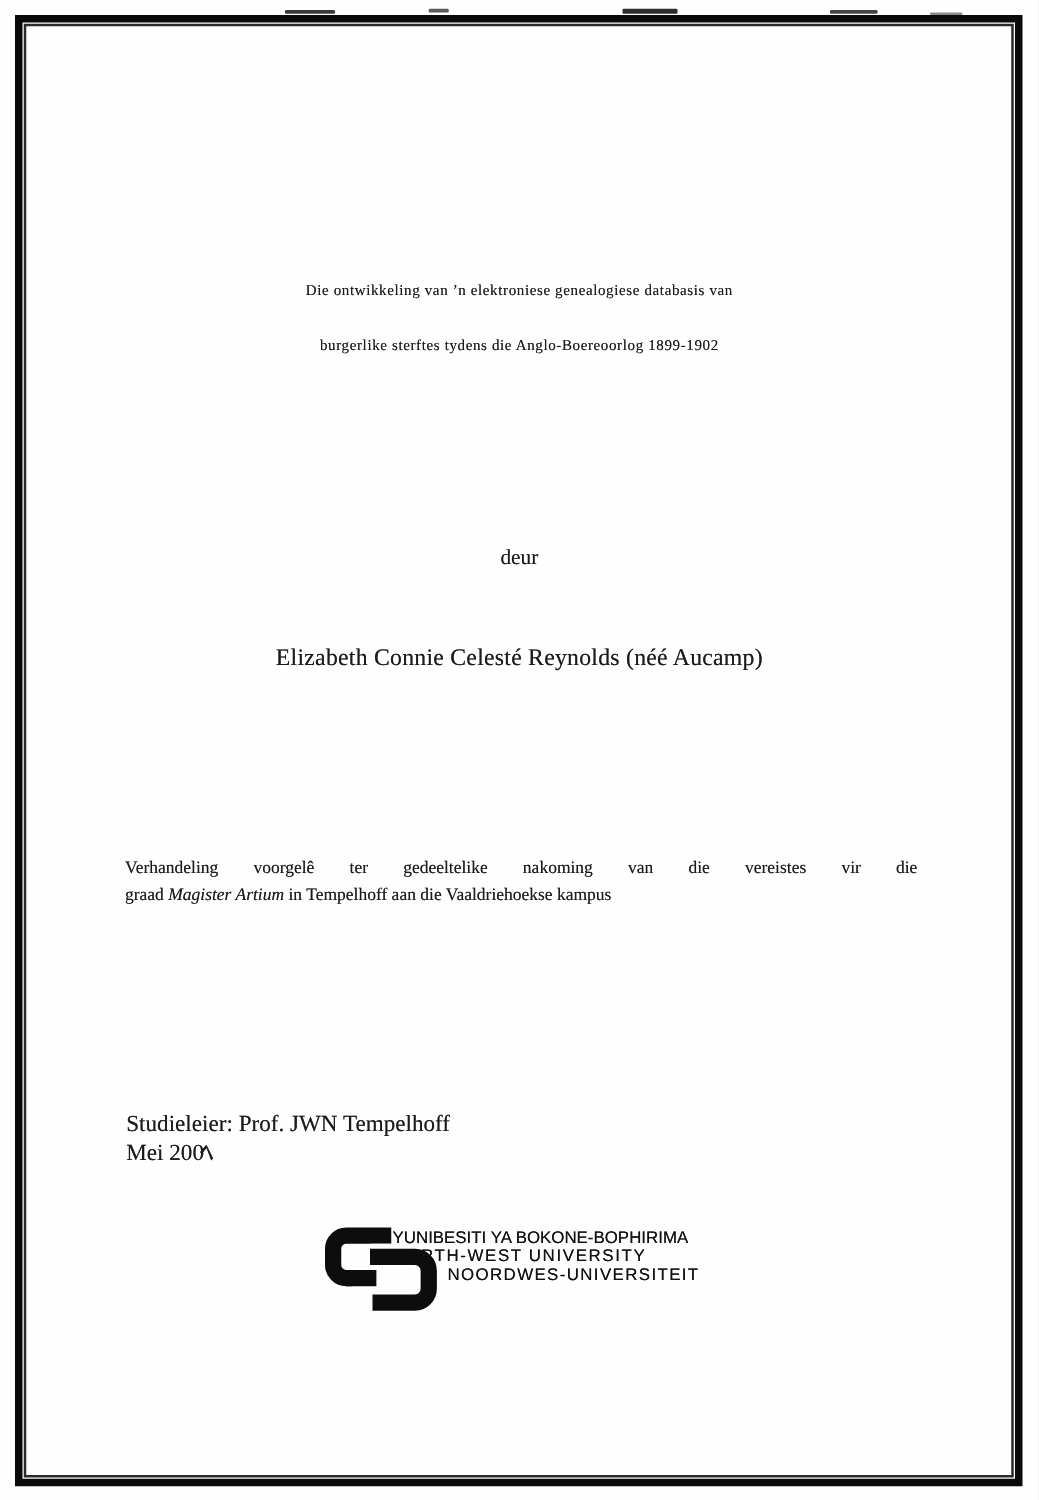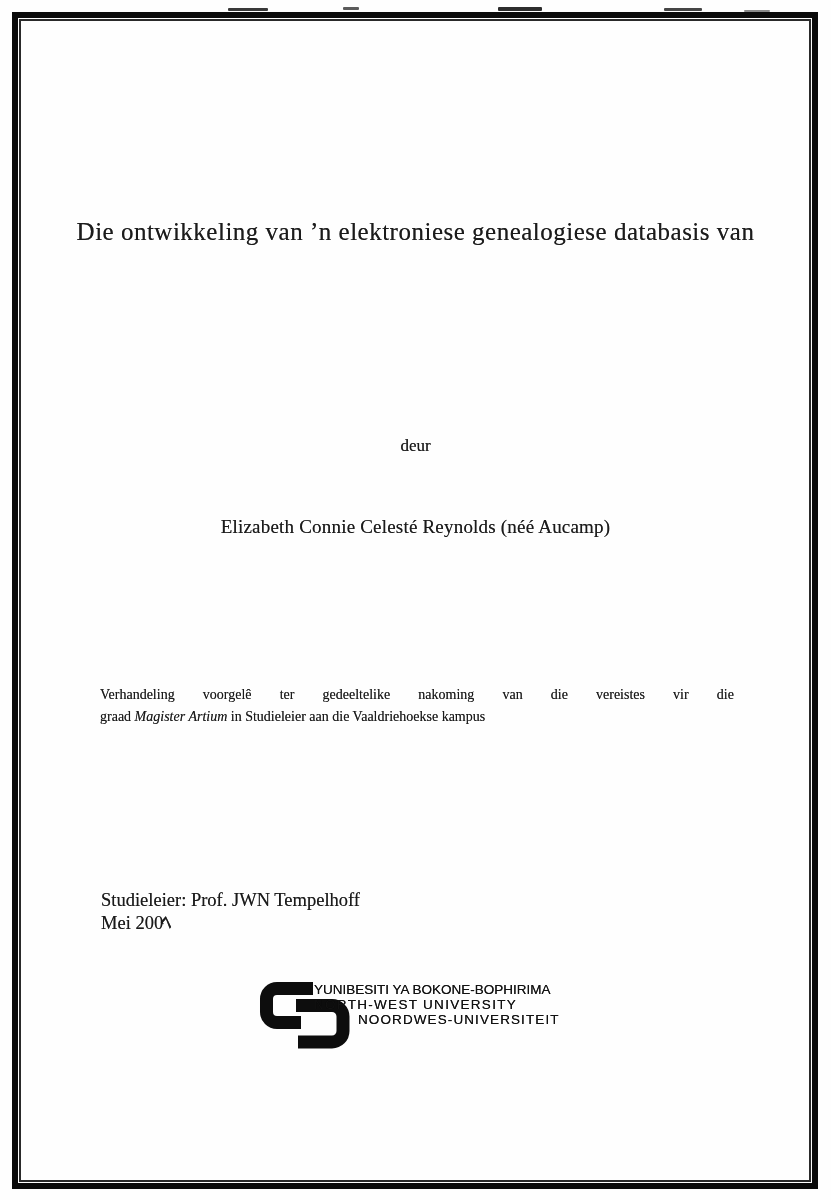--- a/index.html
+++ b/index.html
@@ -27,21 +27,21 @@
   .a2 { left: 343px; top: 7px;  width: 16px; height: 3px; opacity: .7; }
   .a3 { left: 498px; top: 7px;  width: 44px; height: 4px; opacity: .9; }
   .a4 { left: 664px; top: 8px;  width: 38px; height: 3px; opacity: .8; }
   .a5 { left: 744px; top: 10px; width: 26px; height: 2px; opacity: .5; }
 
   .ink { text-shadow: 0 0 0.45px rgba(10,10,10,0.6); }
 
   .title-block {
     position: absolute; left: 24px; right: 24px; top: 210px;
     text-align: center;
-    font-size: 25px; letter-spacing: 0.5px; line-height: 44px;
+    font-size: 12px; letter-spacing: 0.5px; line-height: 44px;
   }
   .byline {
     position: absolute; left: 24px; right: 24px; top: 436px;
     text-align: center; font-size: 17px;
   }
   .author-line {
     position: absolute; left: 24px; right: 24px; top: 516px;
     text-align: center; font-size: 19px; letter-spacing: 0.2px;
   }
   .submission {
@@ -81,40 +81,41 @@
   <span class="artifact a3"></span>
   <span class="artifact a4"></span>
   <span class="artifact a5"></span>
 
   <div class="frame-outer">
     <div class="frame-inner"></div>
   </div>
 
   <div class="title-block ink">
     <div>Die ontwikkeling van ’n elektroniese genealogiese databasis van</div>
+    <div>burgerlike sterftes tydens die Anglo-Boereoorlog 1899-1902</div>
   </div>
 
   <div class="byline ink">deur</div>
 
   <div class="author-line ink">Elizabeth Connie Celesté Reynolds (néé Aucamp)</div>
 
   <div class="submission ink">
     <div class="justify-line">
         <span>Verhandeling</span>
         <span>voorgelê</span>
         <span>ter</span>
         <span>gedeeltelike</span>
         <span>nakoming</span>
         <span>van</span>
         <span>die</span>
         <span>vereistes</span>
         <span>vir</span>
         <span>die</span>
       </div>
-    <div><span>graad</span> <i>Magister Artium</i> <span>in Studieleier aan die Vaaldriehoekse kampus</span></div>
+    <div><span>graad</span> <i>Magister Artium</i> <span>in Tempelhoff aan die Vaaldriehoekse kampus</span></div>
   </div>
 
   <div class="supervisor-block ink">
     <div>Studieleier: Prof. JWN Tempelhoff</div>
     <div><span>Mei 200</span><span class="glyph-seven">7</span></div>
   </div>
 
   <svg class="logo-mark" viewBox="0 0 92 72" aria-hidden="true">
 
     <path d="M 53 9.5 H 17 A 10.5 10.5 0 0 0 6.5 20 V 33 A 10.5 10.5 0 0 0 17 43.5 H 41" fill="none" stroke="#0d0d0d" stroke-width="13"></path>

